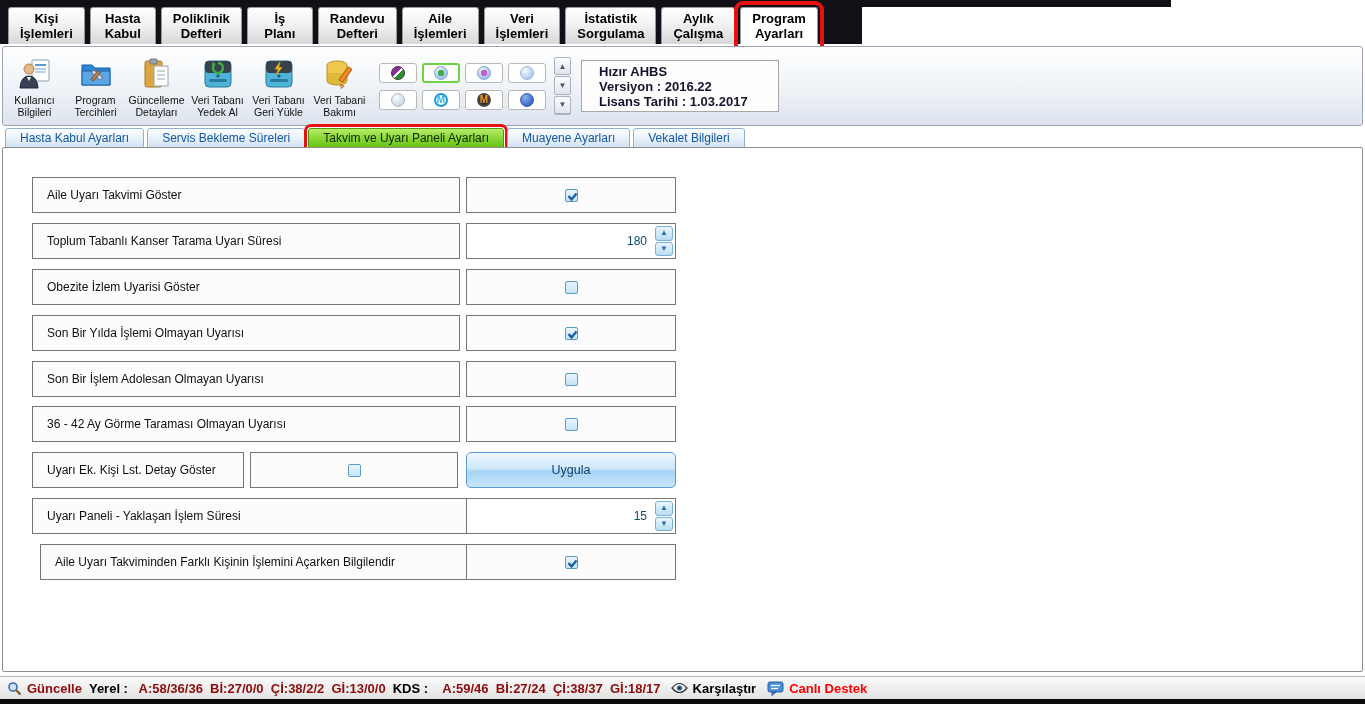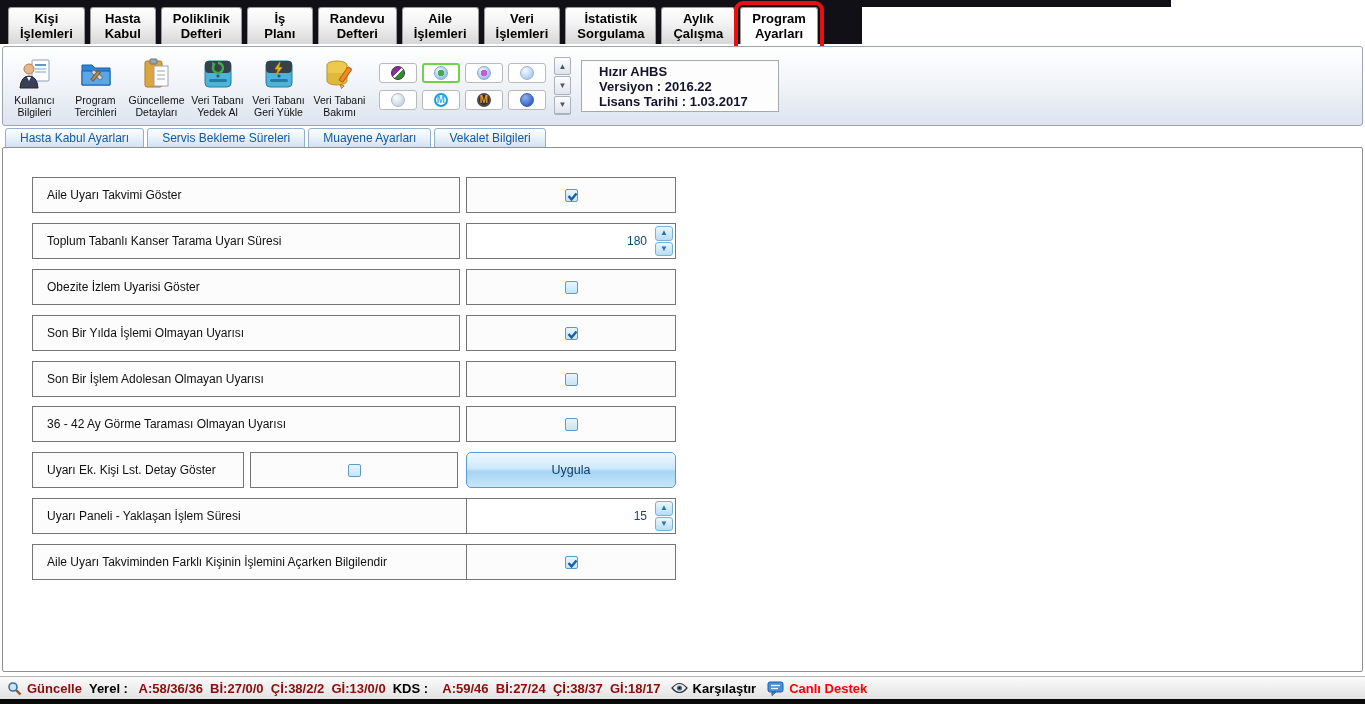--- a/index.html
+++ b/index.html
@@ -276,20 +276,21 @@
     <div class="info-box">
       <div>Hızır AHBS</div>
       <div>Versiyon : 2016.22</div>
       <div>Lisans Tarihi : 1.03.2017</div>
     </div>
   </div>
 
   <div class="set-tabs">
     <div class="stab">Hasta Kabul Ayarları</div>
     <div class="stab">Servis Bekleme Süreleri</div>
+    <div class="stab active">Takvim ve Uyarı Paneli Ayarları</div>
     <div class="stab">Muayene Ayarları</div>
     <div class="stab">Vekalet Bilgileri</div>
   </div>
 
   <div class="red-arrow">
     <div class="stem"></div>
       <div class="head"></div>
   </div>
 
   <div class="content-panel"></div>
@@ -365,21 +366,21 @@
         <span class="spin-value">15</span>
         <span class="spinner">
           <span class="spin-btn">▲</span>
           <span class="spin-btn">▼</span>
         </span>
       </div>
     </div>
   </div>
 
   <div class="srow" style="left:0; top:544px;">
-    <div class="label-box" style="left:32px; width:490px;">Aile Uyarı Takviminden Farklı Kişinin İşlemini Açarken Bilgilendir</div>
+    <div class="label-box" style="left:40px; width:490px;">Aile Uyarı Takviminden Farklı Kişinin İşlemini Açarken Bilgilendir</div>
     <div class="value-box" style="left:466px; width:210px;">
       <span class="cbx checked">
           <svg width="13" height="13" viewBox="0 0 13 13">
             <path d="M2.5 6 l3 3.4 l5 -6" fill="none" stroke="#1b5fa8" stroke-width="2.4"></path>
           </svg>
         </span>
     </div>
   </div>
 
   <div class="status-bar">

